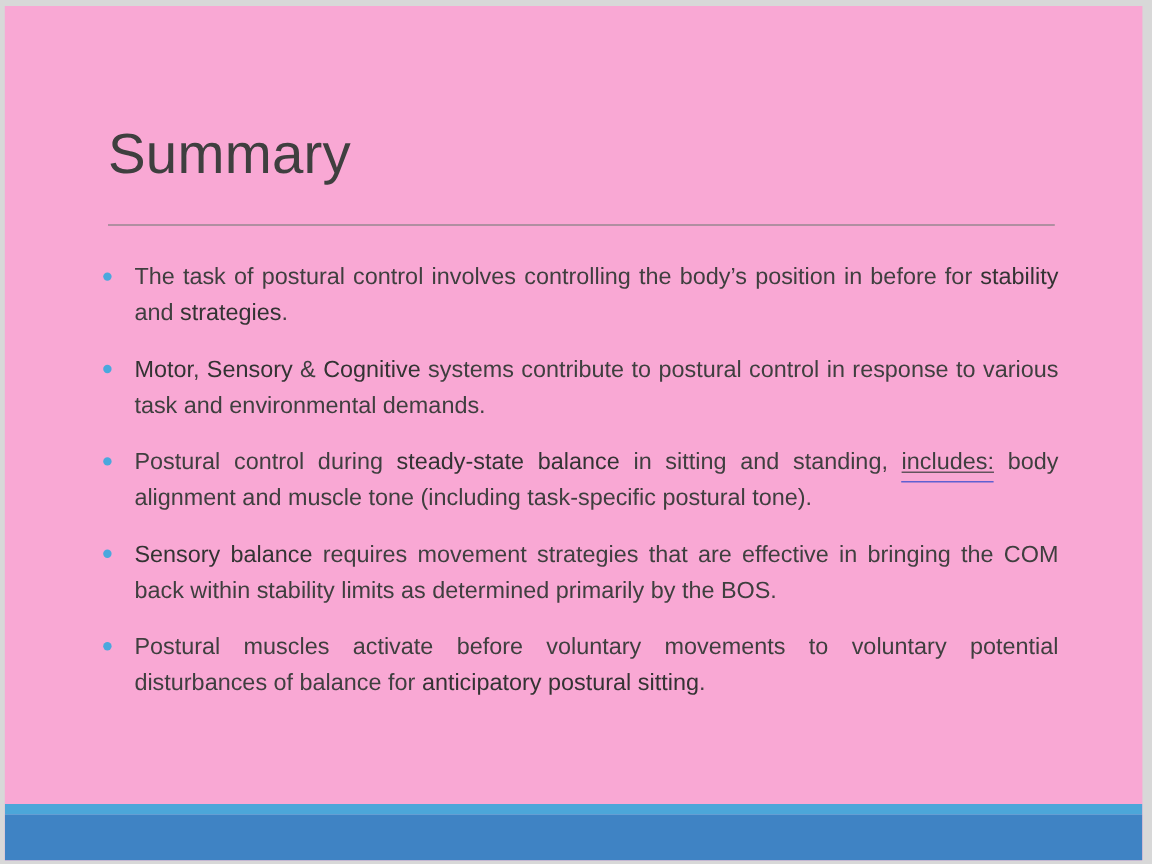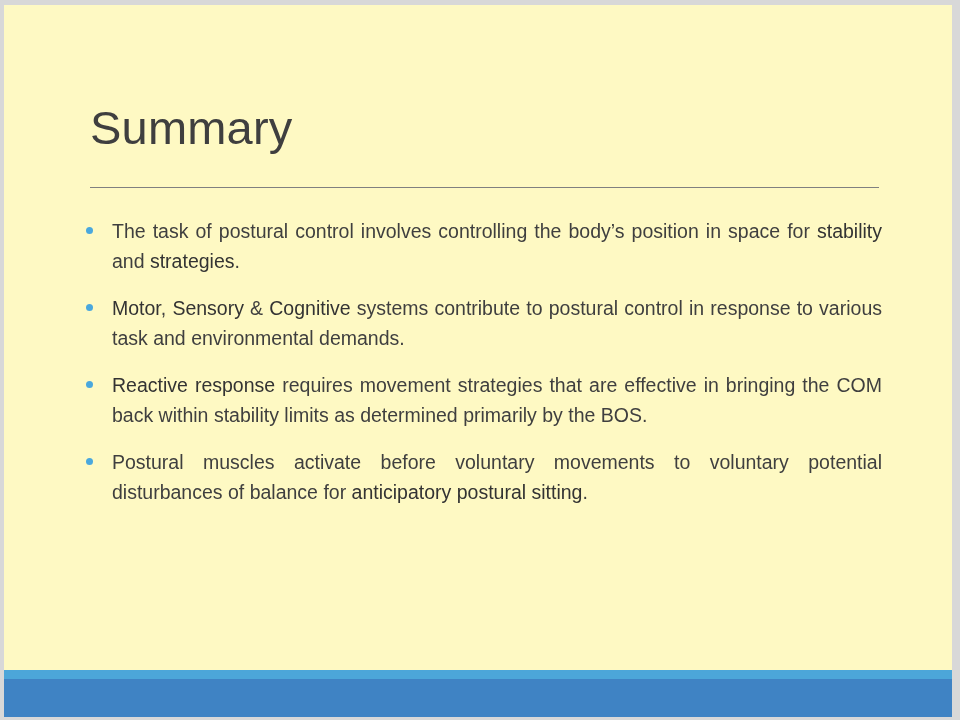--- a/index.html
+++ b/index.html
@@ -18,21 +18,21 @@
     -webkit-font-smoothing: antialiased;
   }
 
   
   .slide-canvas {
     position: absolute;
     left: 4px;
     top: 5px;
     width: 948px;
     height: 712px;
-    background: #fef9c3;
+    background: #f9a8d4;
     overflow: hidden;
   }
 
   
   .slide-title {
     position: absolute;
     left: 86px;
     top: 63px;
     font-size: 47px;
     line-height: 58px;
@@ -134,29 +134,33 @@
 <div id="slide-root">
   <div class="slide-canvas">
 
     <h1 class="slide-title">Summary</h1>
 
     <div class="title-rule"></div>
 
     <div class="body-list">
         <div class="bullet-row">
           <span class="bullet-dot"></span>
-          <div class="bullet-text"><span>The task of postural control involves controlling the body’s position in space for </span><b>stability</b><span> and </span><b>strategies</b><span>.</span></div>
+          <div class="bullet-text"><span>The task of postural control involves controlling the body’s position in before for </span><b>stability</b><span> and </span><b>strategies</b><span>.</span></div>
         </div>
         <div class="bullet-row">
           <span class="bullet-dot"></span>
           <div class="bullet-text"><b>Motor</b><span>, </span><b>Sensory</b><span> &amp; </span><b>Cognitive</b><span> systems contribute to postural control in response to various task and environmental demands.</span></div>
         </div>
         <div class="bullet-row">
           <span class="bullet-dot"></span>
-          <div class="bullet-text"><b>Reactive response</b><span> requires movement strategies that are effective in bringing the COM back within stability limits as determined primarily by the BOS.</span></div>
+          <div class="bullet-text"><span>Postural control during </span><b>steady-state balance</b><span> in sitting and standing, </span><span class="dbl-underline">includes:</span><span> body alignment and muscle tone (including task-specific postural tone).</span></div>
+        </div>
+        <div class="bullet-row">
+          <span class="bullet-dot"></span>
+          <div class="bullet-text"><b>Sensory balance</b><span> requires movement strategies that are effective in bringing the COM back within stability limits as determined primarily by the BOS.</span></div>
         </div>
         <div class="bullet-row">
           <span class="bullet-dot"></span>
           <div class="bullet-text"><span>Postural muscles activate before voluntary movements to voluntary potential disturbances of balance for </span><b>anticipatory postural sitting</b><span>.</span></div>
         </div>
       </div>
 
     <div class="footer-light"></div>
     <div class="footer-dark"></div>
 

